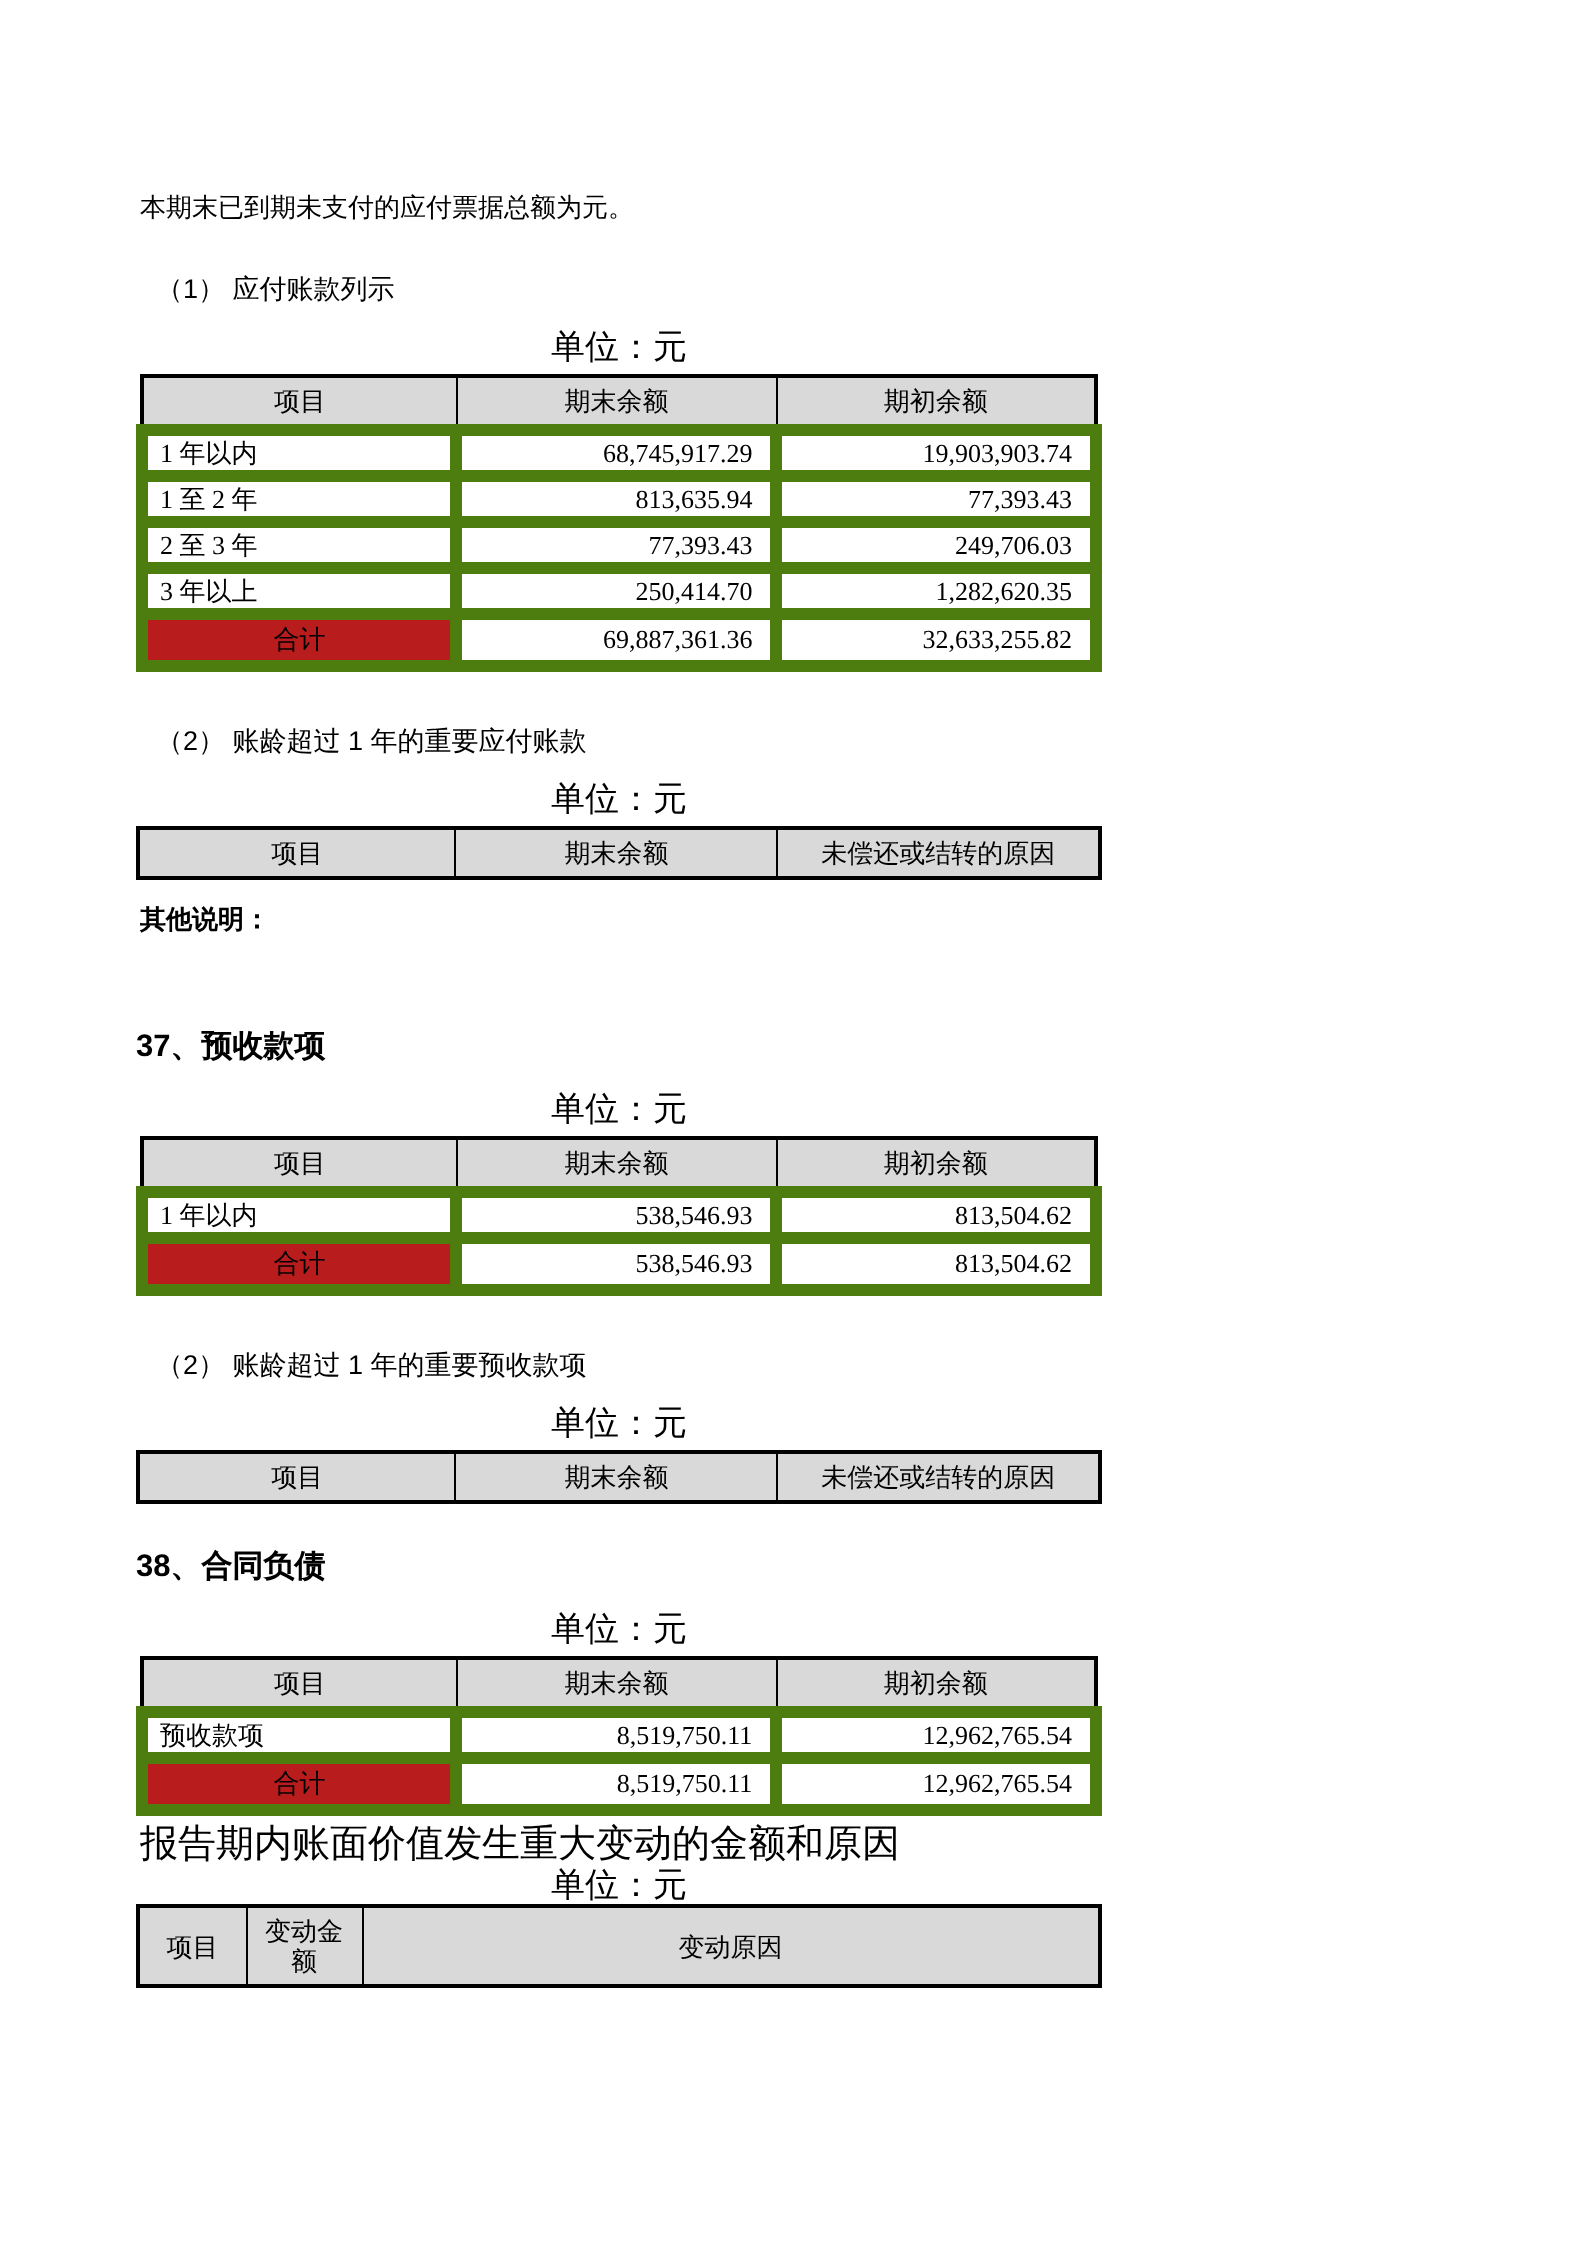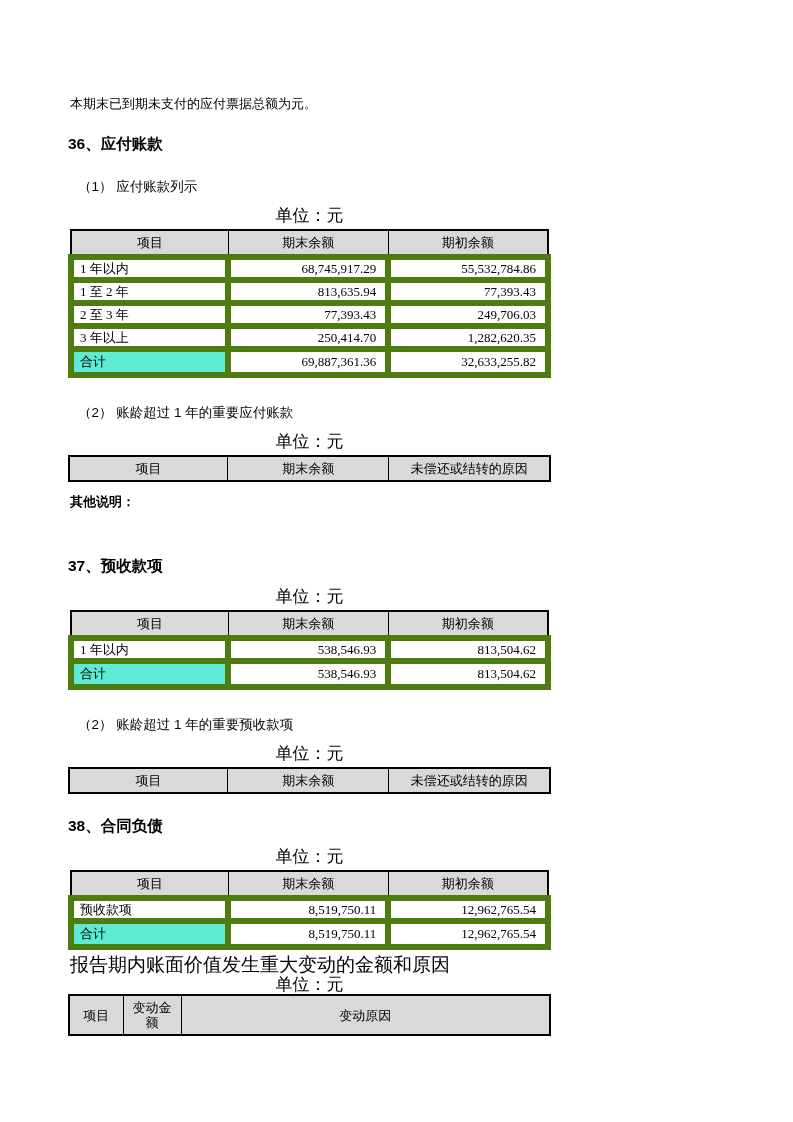--- a/index.html
+++ b/index.html
@@ -72,21 +72,21 @@
   }
   table.fin td {
     border: 6px solid #4d7c0f;
     height: 17px;
     padding: 0 6px;
     line-height: 16px;
   }
   table.fin td.item { text-align: left; }
   table.fin td.num  { text-align: right; padding-right: 9px; }
   table.fin tr.total td { border-top: 2px solid #000; height: 20px; }
-  table.fin tr.total td.item { background: #5eead4; }
+  table.fin tr.total td.item { background: #b91c1c; text-align: center; }
   table.change {
     border-collapse: collapse;
     table-layout: fixed;
     width: 100%;
     margin-top: 2px;
     border: 2px solid #000;
     font-size: 13px;
   }
   table.change col.cc1 { width: 54px; }
   table.change col.cc2 { width: 58px; }
@@ -115,42 +115,41 @@
   }
   .unit-tight { margin-top: 4px; }
 </style>
 </head>
 <body>
 
 <div class="page">
 
   <p class="body-note">本期末已到期未支付的应付票据总额为元。</p>
 
-  <h2 class="sec-heading">36、应付账款</h2>
 
   <h3 class="sub-heading">（1） 应付账款列示</h3>
 
   <div class="unit-line">单位：元</div>
 
   <table class="fin">
     <colgroup>
         <col class="c1">
         <col class="c2">
         <col class="c3">
       </colgroup>
     <tbody>
         <tr>
       <th>项目</th>
       <th>期末余额</th>
       <th>期初余额</th>
     </tr>
     <tr>
       <td class="item">1 年以内</td>
       <td class="num">68,745,917.29</td>
-      <td class="num">55,532,784.86</td>
+      <td class="num">19,903,903.74</td>
     </tr>
     <tr>
       <td class="item">1 至 2 年</td>
       <td class="num">813,635.94</td>
       <td class="num">77,393.43</td>
     </tr>
     <tr>
       <td class="item">2 至 3 年</td>
       <td class="num">77,393.43</td>
       <td class="num">249,706.03</td>

